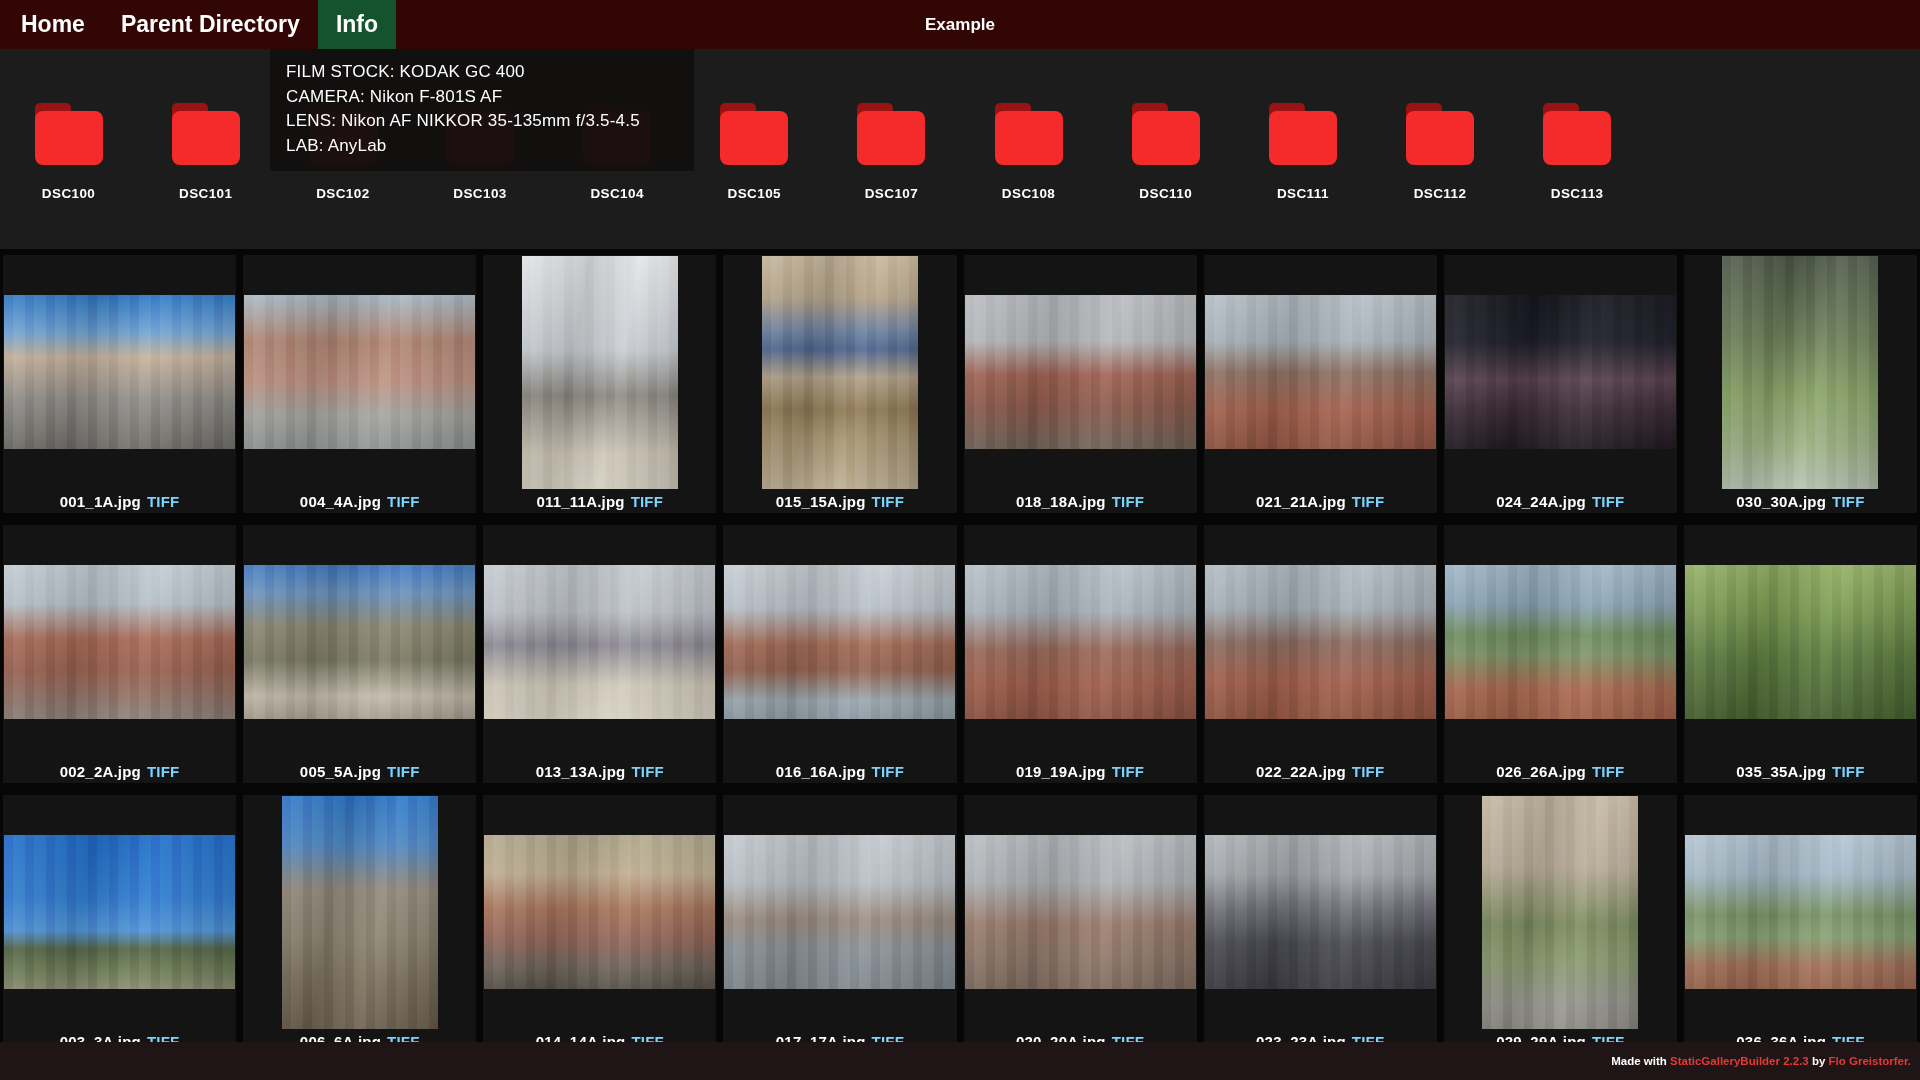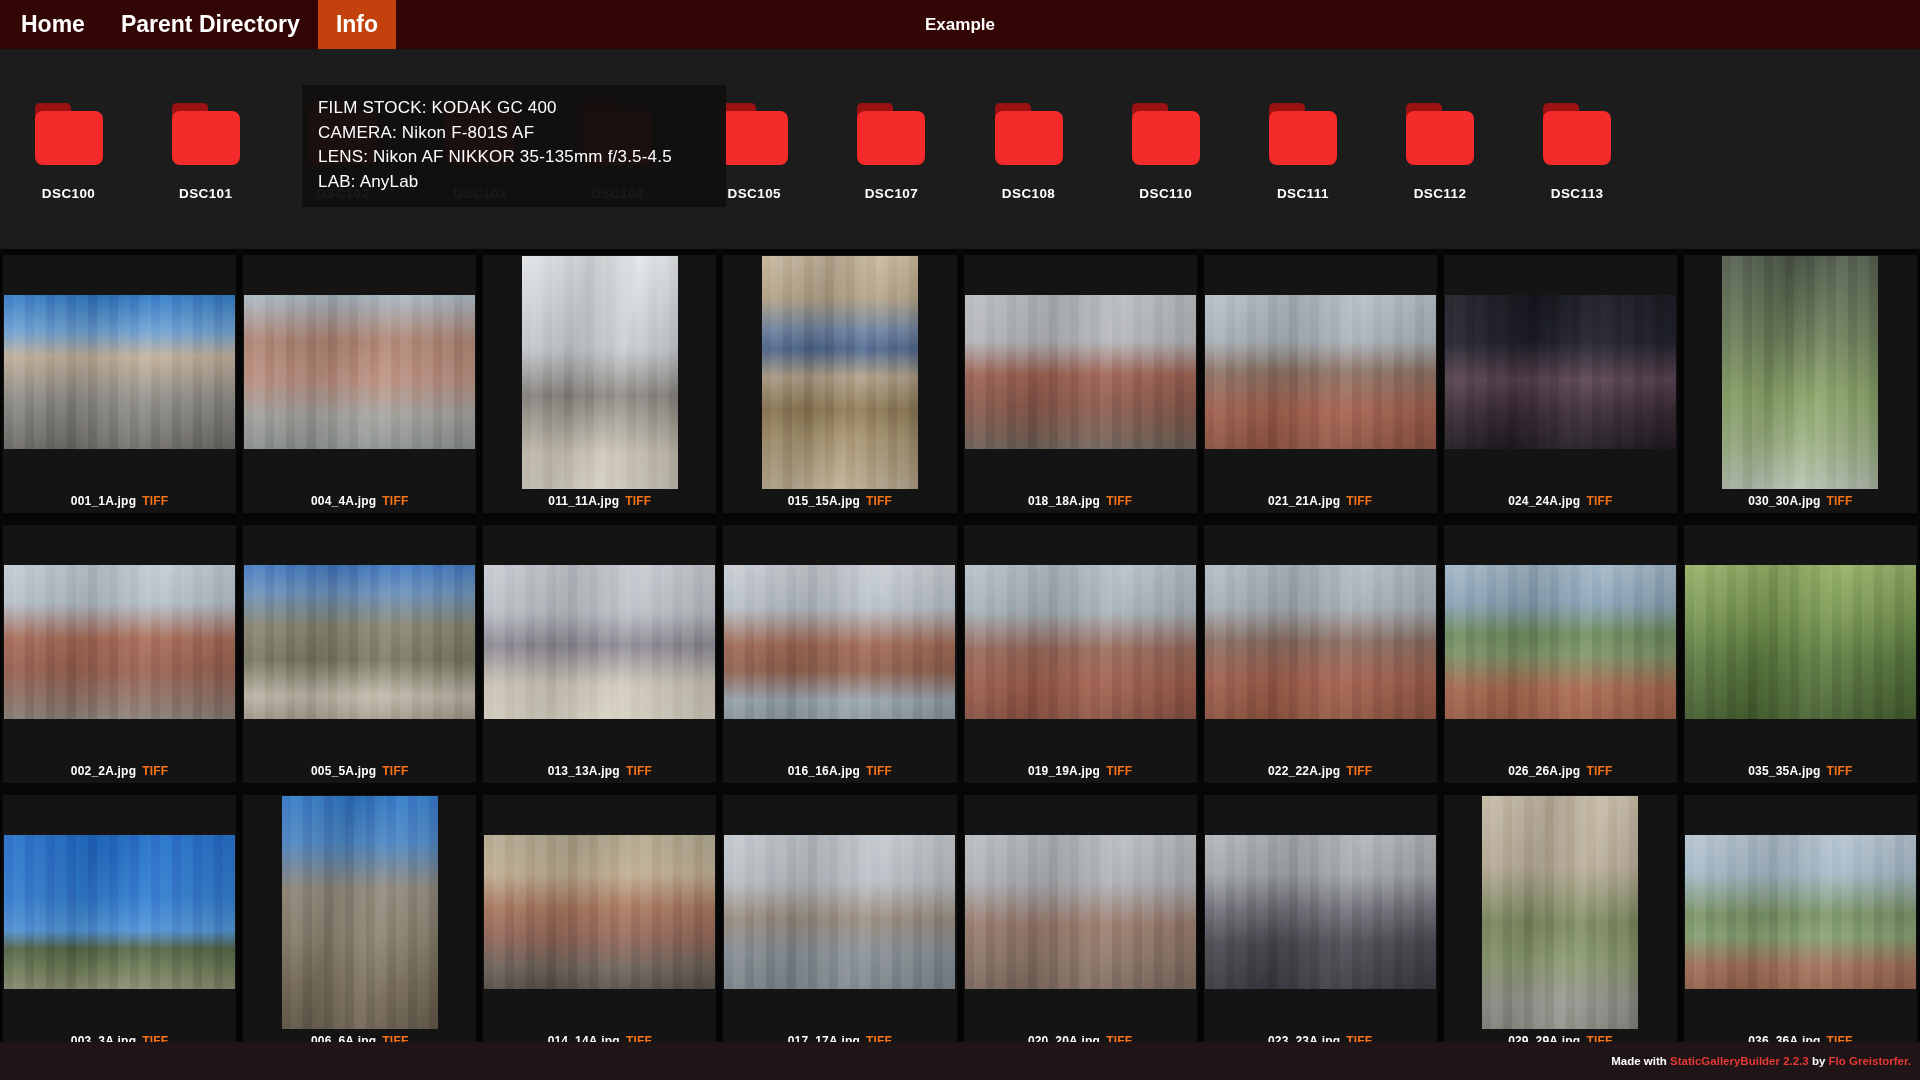--- a/index.html
+++ b/index.html
@@ -5,28 +5,28 @@
   * { margin:0; padding:0; box-sizing:border-box; }
   html,body { width:1920px; height:1080px; overflow:hidden; background:#060606;
     font-family:"Liberation Sans", sans-serif; }
   body { display:flex; flex-direction:column; }
 
   
   .nav { position:relative; height:49px; background:#330606; display:flex;
     align-items:stretch; flex:0 0 auto; z-index:30; padding-left:3px; }
   .nav-item { display:flex; align-items:center; padding:0 18px; color:#fff;
     font-weight:bold; font-size:23px; cursor:pointer; white-space:nowrap; }
-  .nav-item.active { background:#c2410c; }
+  .nav-item.active { background:#14532d; }
   .nav-title { position:absolute; left:50%; top:0; height:49px; display:flex;
     align-items:center; transform:translateX(-50%); color:#fff; font-weight:bold;
     font-size:17px; }
 
   
-  .info-panel { position:absolute; left:302px; top:49px; width:424px;
-    background:rgba(18,15,15,0.96); padding:11px 16px 13px; z-index:25;margin-top:36px; }
+  .info-panel { position:absolute; left:270px; top:49px; width:424px;
+    background:rgba(18,15,15,0.96); padding:11px 16px 13px; z-index:25; }
   .info-panel p { color:#fff; font-size:17px; line-height:24.5px;
     letter-spacing:0.2px; white-space:nowrap; }
 
   
   .folder-strip { height:200px; background:#1d1c1c; flex:0 0 auto;
     display:grid; grid-template-columns:repeat(14,1fr); padding-top:54px; }
   .folder { display:flex; flex-direction:column; align-items:center; cursor:pointer; }
   .folder svg { display:block; }
   .folder-label { margin-top:21px; color:#fff; font-weight:bold; font-size:13.5px;
     letter-spacing:0.4px; }
@@ -42,23 +42,23 @@
   .ph { position:relative; cursor:pointer; overflow:hidden; }
   .ph.l { width:231px; height:154px; }
   .ph.p { width:156px; height:233px; }
   .ph::before { content:""; position:absolute; inset:0;
     background:linear-gradient(100deg, rgba(255,255,255,0.10) 0%, rgba(0,0,0,0.12) 35%,
       rgba(255,255,255,0.07) 60%, rgba(0,0,0,0.16) 100%); }
   .ph::after { content:""; position:absolute; inset:0;
     background:repeating-linear-gradient(90deg, rgba(0,0,0,0.06) 0 9px,
       rgba(255,255,255,0.04) 9px 21px); mix-blend-mode:overlay; }
   .caption { height:24px; display:flex; align-items:center; justify-content:center;
-    font-weight:bold; font-size:12px; letter-spacing:0.2px; }
+    font-weight:bold; font-size:15px; letter-spacing:0.2px; }
   .caption .fname { color:#fff; cursor:pointer; text-decoration:none; }
-  .caption .tag { color:#f97316; cursor:pointer; margin-left:6px; text-decoration:none; }
+  .caption .tag { color:#7dd3fc; cursor:pointer; margin-left:6px; text-decoration:none; }
 
   
   .footer { flex:0 0 auto; height:38px; background:#1f1416; display:flex;
     align-items:center; justify-content:flex-end; padding-right:9px;
     font-weight:bold; font-size:11.5px; color:#fff; }
   .footer span { white-space:pre; }
   .footer .red-link { color:#e53935; cursor:pointer; }
 </style>
 </head>
 <body>

